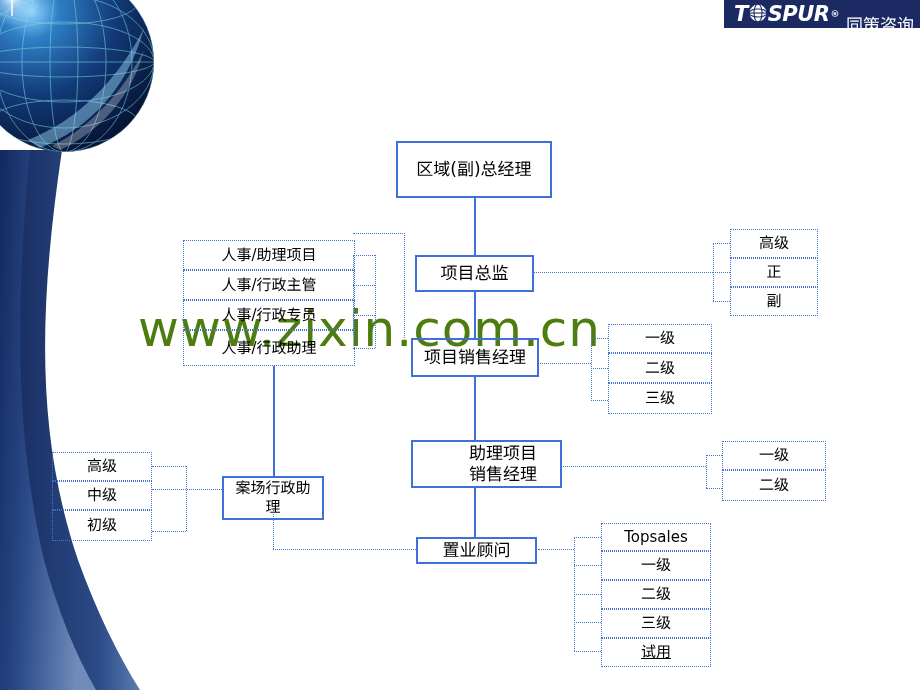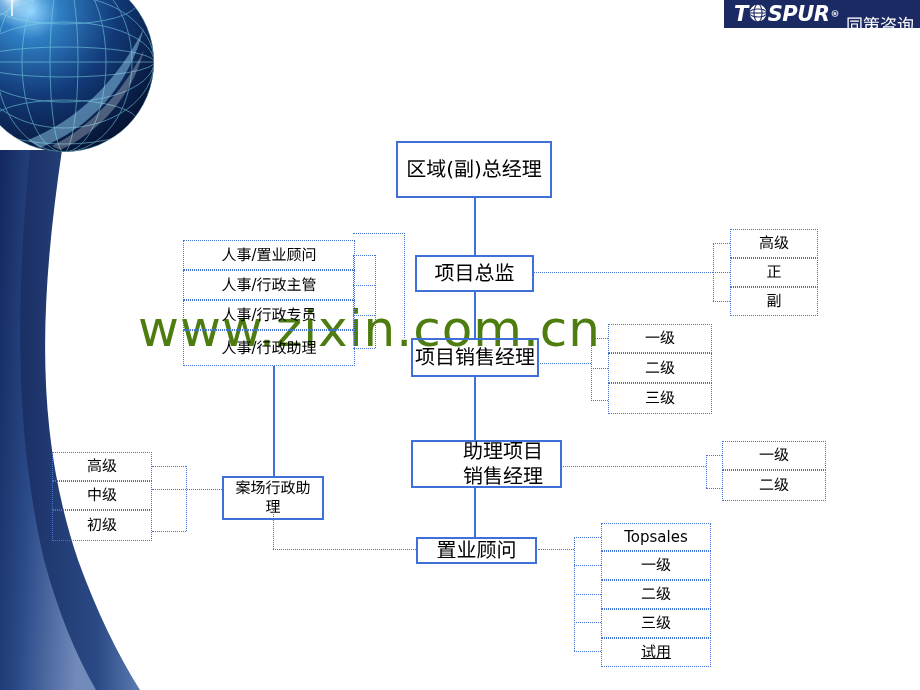--- a/index.html
+++ b/index.html
@@ -106,21 +106,21 @@
     align-items: center;
     justify-content: center;
     text-align: center;
     color: #000000;
     background: transparent;
     font-family: "DejaVu Sans", "Liberation Sans", sans-serif;
     line-height: 1.12;
   }
   .solid-node {
     border: 2px solid #3f6fd8;
-    font-size: 20px;
+    font-size: 17px;
   }
   .dotted-node {
     border: 1px dotted #4472d0;
     font-size: 15px;
   }
   .node.two-line { line-height: 1.25; }
 
   
   .ln {
     position: absolute;
@@ -283,21 +283,21 @@
     <div class="node solid-node two-line" style="left:411px; top:440px; width:151px; height:48px; flex-direction:column;padding-left:33px;">
       <span>助理项目</span>
       <span>销售经理</span>
     </div>
 
     <div class="node solid-node" style="left:416px; top:537px; width:121px; height:27px;">
       <span>置业顾问</span>
     </div>
 
     <div class="node dotted-node" style="left:183px; top:240px; width:172px; height:30px;">
-      <span>人事/置业顾问</span>
+      <span>人事/助理项目</span>
     </div>
     <div class="node dotted-node" style="left:183px; top:270px; width:172px; height:30px;">
       <span>人事/行政主管</span>
     </div>
     <div class="node dotted-node" style="left:183px; top:300px; width:172px; height:30px;">
       <span>人事/行政专员</span>
     </div>
     <div class="node dotted-node" style="left:183px; top:330px; width:172px; height:36px;">
       <span>人事/行政助理</span>
     </div>

